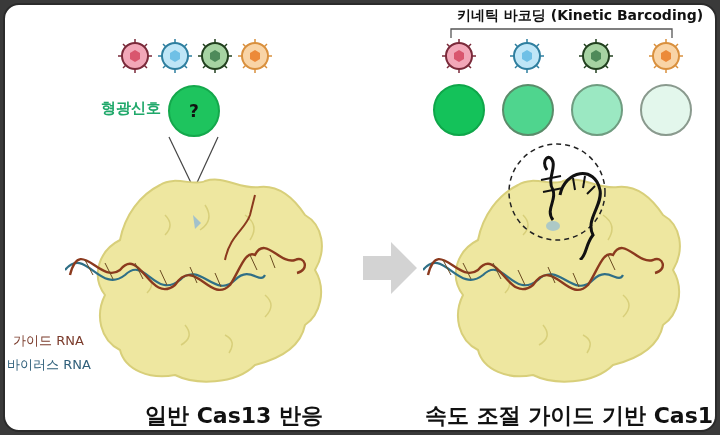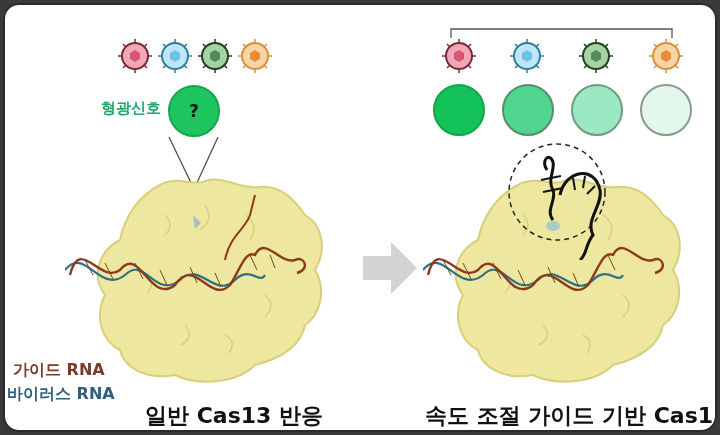--- a/index.html
+++ b/index.html
@@ -2,21 +2,21 @@
 <html><head>
 <meta charset="utf-8">
 <style>
   html,body{margin:0;padding:0;background:#3a3a3a;}
   body{width:720px;height:435px;position:relative;overflow:hidden;font-family:"DejaVu Sans","Liberation Sans",sans-serif;}
   .frame{position:absolute;left:3px;top:3px;width:710px;height:425px;background:#fff;border:2px solid #2b2b2b;border-radius:16px;overflow:hidden;}
   .abs{position:absolute;}
   .circle{position:absolute;border-radius:50%;box-sizing:border-box;}
   .label-fluor{color:#1fa86a;font-weight:bold;font-size:15px;}
   .caption{font-weight:bold;font-size:22px;color:#111;white-space:nowrap;}
-  .rna-label{font-weight:bold;font-size:16px;white-space:nowrap;margin-top:28px;}
+  .rna-label{font-weight:normal;font-size:13px;white-space:nowrap;}
   .title-kb{font-weight:bold;font-size:14px;color:#111;white-space:nowrap;}
 </style>
 </head>
 <body>
 
 <div class="frame">
 
   <div class="abs" style="left:0;top:0;width:360px;height:425px;">
 
     <svg class="abs" style="left:112px;top:32px;" width="170" height="40" viewBox="0 0 170 40">
@@ -112,20 +112,21 @@
     <div class="abs rna-label" style="left:2px;top:351px;color:#2f5f7a;">바이러스 RNA</div>
 
     <div class="abs caption" style="left:140px;top:396px;">일반 Cas13 반응</div>
   </div>
 
   <svg class="abs" style="left:358px;top:237px;" width="56" height="52" viewBox="0 0 56 52">
     <polygon points="0,14 28,14 28,0 54,26 28,52 28,38 0,38" fill="#d3d3d3"></polygon>
   </svg>
 
   <div class="abs" style="left:360px;top:0;width:350px;height:425px;">
+    <div class="abs title-kb" style="left:92px;top:2px;">키네틱 바코딩 (Kinetic Barcoding)</div>
     <svg class="abs" style="left:85px;top:22px;" width="225" height="12">
       <polyline points="1,11 1,2 222,2 222,11" fill="none" stroke="#555" stroke-width="1.3"></polyline>
     </svg>
 
     <svg class="abs" style="left:65px;top:32px;" width="270" height="40" viewBox="0 0 270 40">
       <g transform="translate(29,19)">
         <circle r="13" fill="#f2a7b8" stroke="#7a2a3a" stroke-width="2"></circle>
         <polygon points="0,-6 5,-3 5,3 0,6 -5,3 -5,-3" fill="#d9566e"></polygon>
         <g stroke="#7a2a3a" stroke-width="1.5">
             <line x1="0" y1="-13" x2="0" y2="-17"></line>

